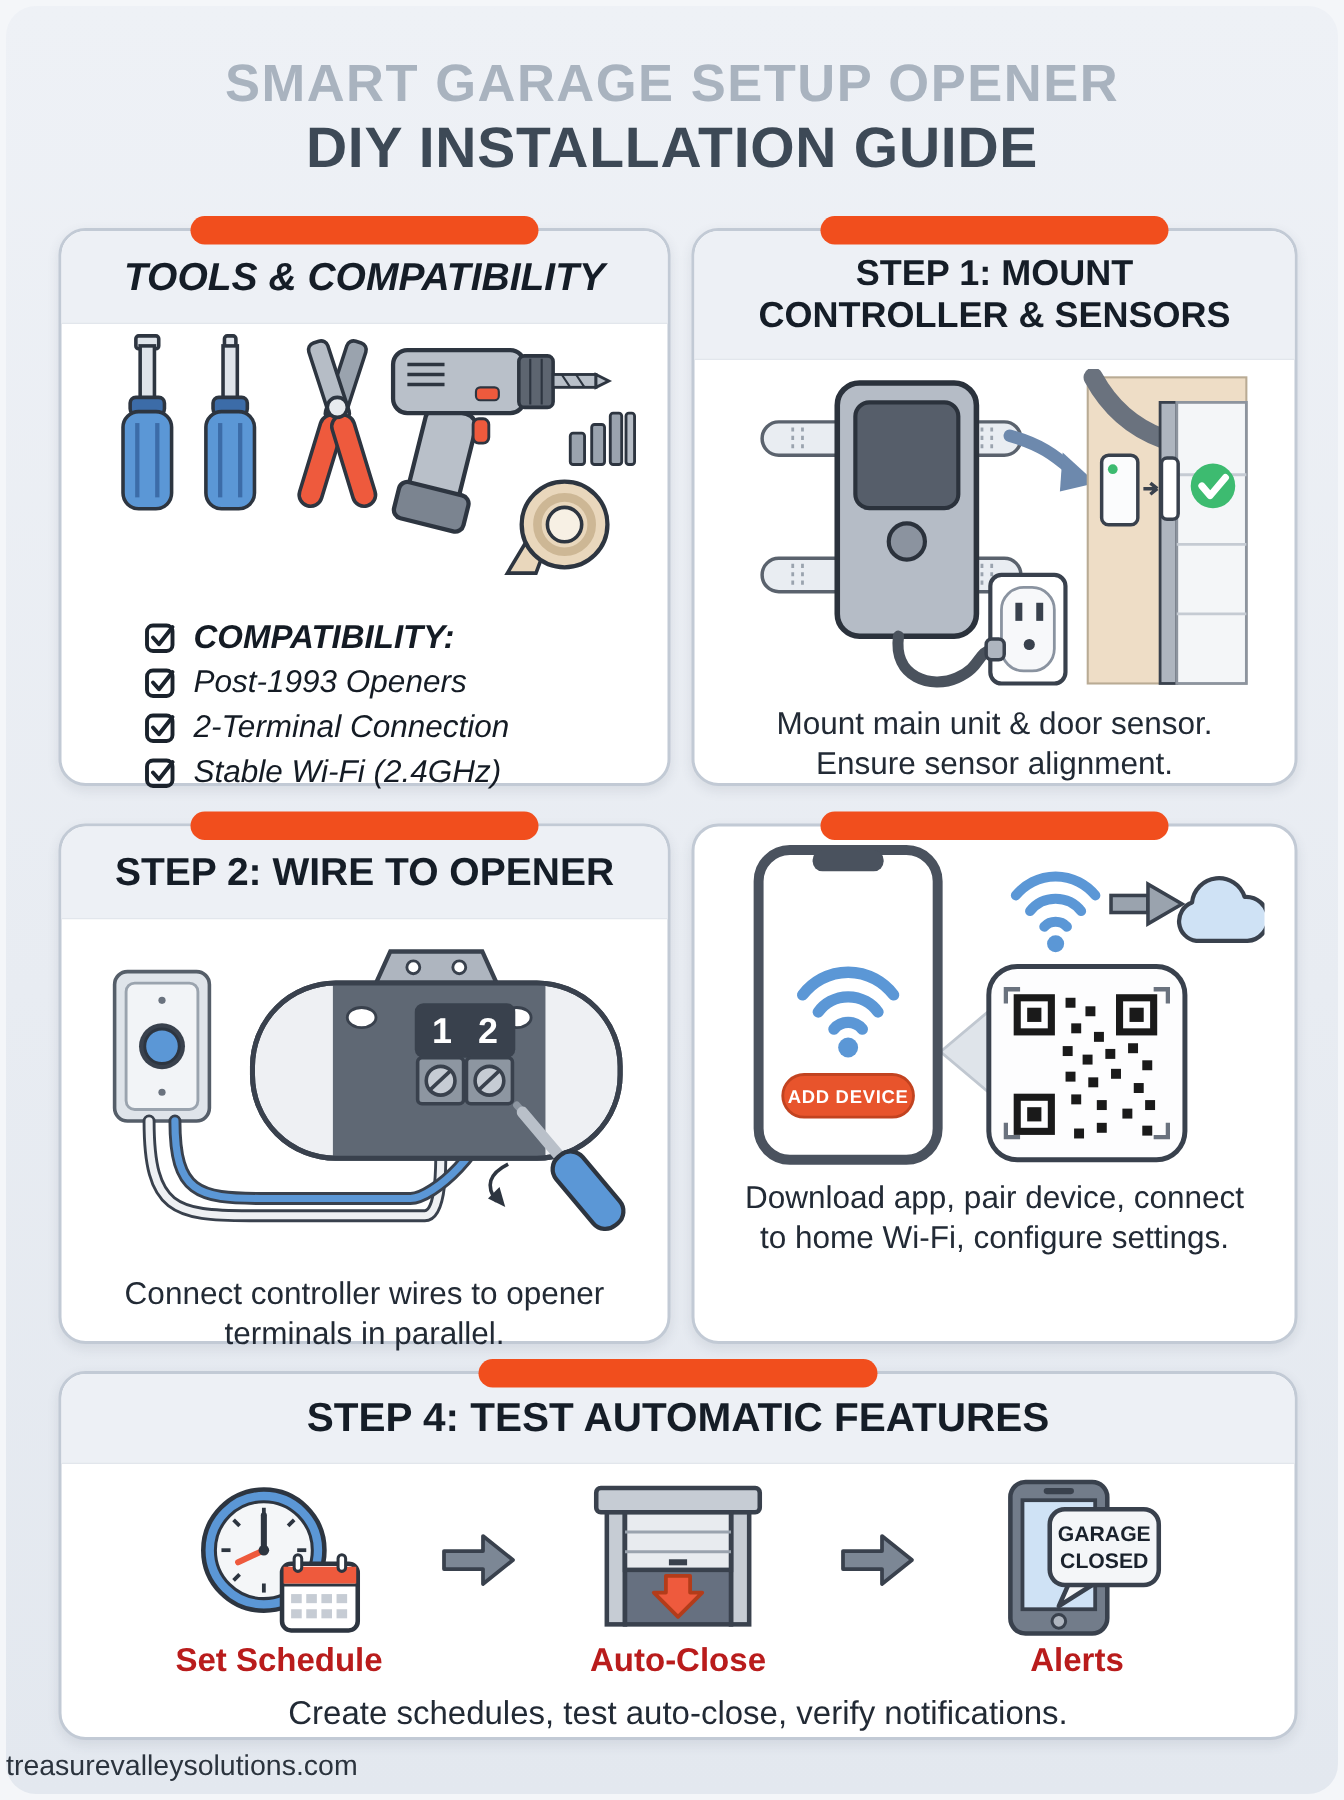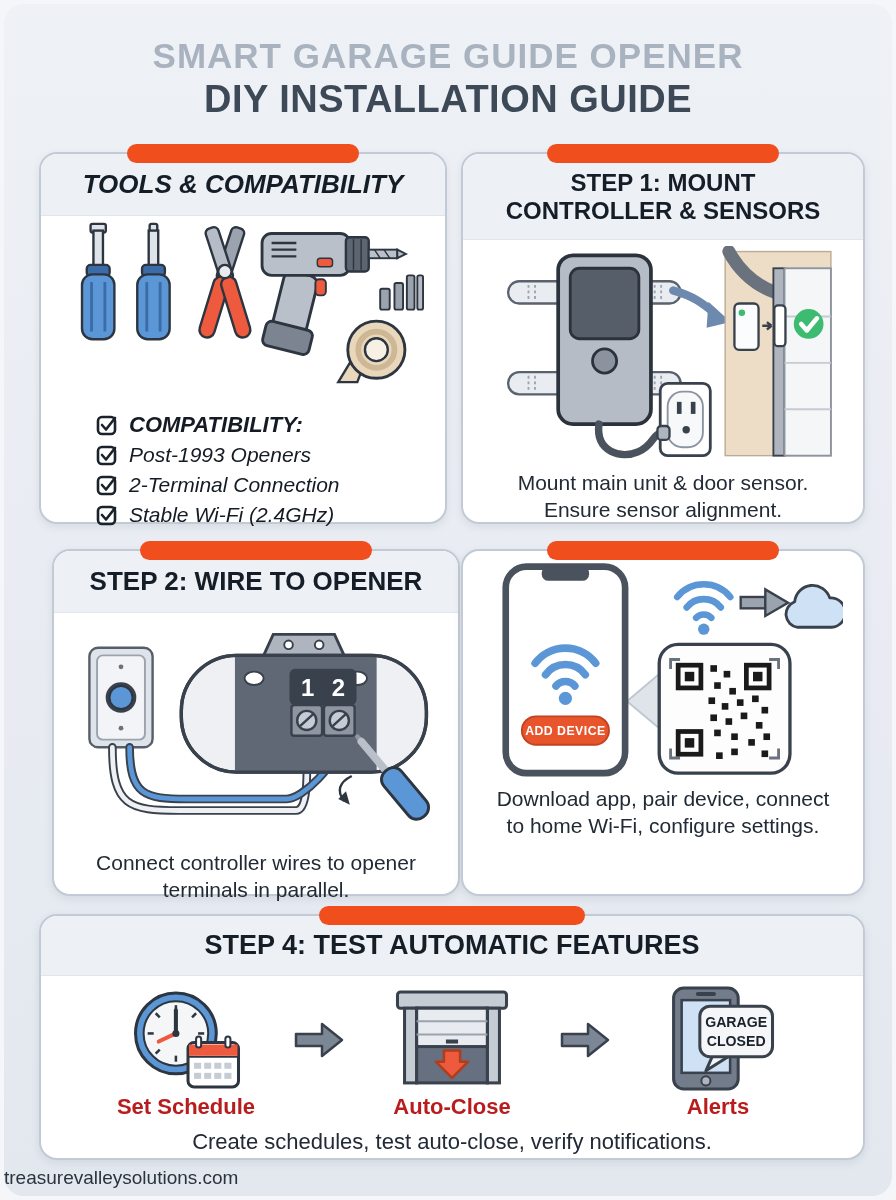--- a/index.html
+++ b/index.html
@@ -17,21 +17,21 @@
           border-radius:18px; box-shadow:0 3px 8px rgba(60,70,90,0.10); }
   .card-head { background:#edf0f5; border-radius:16px 16px 0 0; border-bottom:1px solid #e2e6ec;
                display:flex; align-items:center; justify-content:center; text-align:center;
                font-weight:700; color:#151d27; padding:10px 14px; }
   .pill { position:absolute; top:-10px; left:50%; transform:translateX(-50%);
           width:232px; height:19px; border-radius:11px; background:#f14e1d; z-index:3; }
   .pill.wide { width:266px; }
 
   #card-tools  { left:35px;  top:148px; width:408px; height:372px;font-style:italic; }
   #card-step1  { left:457px; top:148px; width:404px; height:372px; }
-  #card-step2  { left:48px;  top:545px; width:408px; height:347px; }
+  #card-step2  { left:35px;  top:545px; width:408px; height:347px; }
   #card-step3  { left:457px; top:545px; width:404px; height:347px; }
   #card-step4  { left:35px;  top:910px; width:826px; height:246px; }
 
   #card-tools .card-head, #card-step2 .card-head { height:62px; font-size:26px; }
   #card-step1 .card-head { height:86px; font-size:24px; line-height:1.15; }
   #card-step3 .card-head { height:62px; font-size:25px; }
   #card-step4 .card-head { height:60px; font-size:27px; }
   #card-step1 .card-head div { max-width:340px; }
 
   .illo { display:block; margin:6px auto 0; }
@@ -50,21 +50,21 @@
   .flow-arrow { margin-top:34px; }
 
   .footer { position:absolute; top:1163px; width:100%; text-align:left;
             font-size:19px; color:#2b333d; }
 </style>
 </head>
 <body>
 
 <div class="poster">
 
-  <div class="title1">SMART GARAGE GUIDE OPENER</div>
+  <div class="title1">SMART GARAGE SETUP OPENER</div>
   <div class="title2">DIY INSTALLATION GUIDE</div>
 
   <div class="card" id="card-tools">
     <div class="pill"></div>
     <div class="card-head">TOOLS &amp; COMPATIBILITY</div>
 
     <svg class="illo" width="362" height="162" viewBox="0 0 380 170">
 
       <g>
         <rect x="30" y="2" width="16" height="9" rx="2" fill="#dfe4ea" stroke="#2d3540" stroke-width="2.5"></rect>

